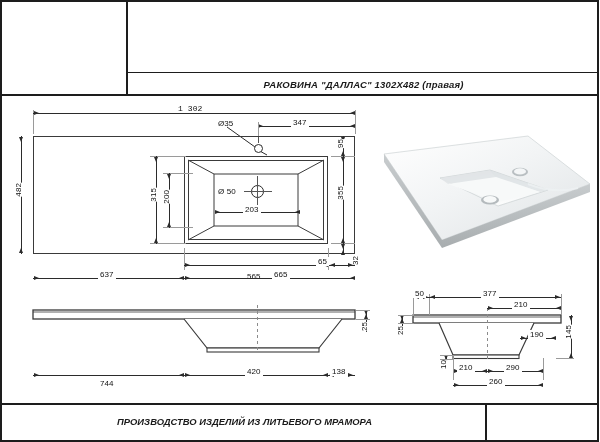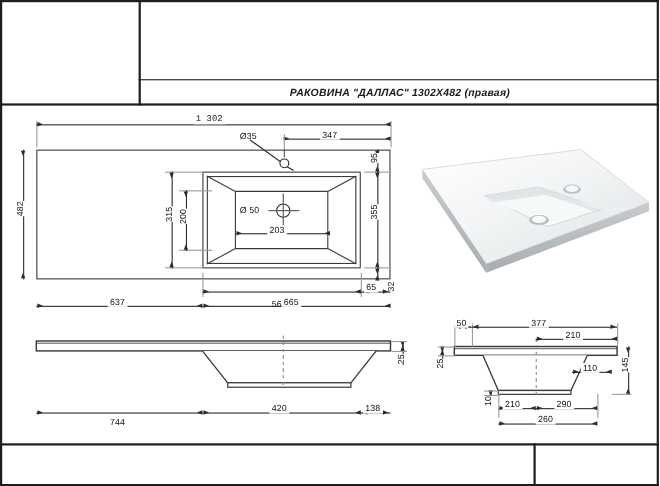--- a/index.html
+++ b/index.html
@@ -176,31 +176,31 @@
     <div class="ext thin" style="left:184px;top:248px;width:1px;height:22px;"></div>
     <div class="ext thin" style="left:328px;top:248px;width:1px;height:22px;"></div>
     <div class="dl dlh" style="left:184px;top:265px;width:144px;"></div>
     <div class="arw r" style="left:185px;top:262.6px;"></div>
     <div class="arw l" style="left:323px;top:262.6px;"></div>
     <div class="dimtxt" style="left:245px;top:272px;">565</div>
 
     <div class="dl dlh" style="left:328px;top:265px;width:27px;"></div>
     <div class="arw l" style="left:330px;top:262.6px;"></div>
     <div class="arw r" style="left:348px;top:262.6px;"></div>
-    <div class="dimtxt" style="left:331px;top:257px;">65</div>
+    <div class="dimtxt" style="left:316px;top:257px;">65</div>
 
     <div class="dl dlh" style="left:33px;top:278px;width:151px;"></div>
     <div class="arw r" style="left:34px;top:275.6px;"></div>
     <div class="arw l" style="left:179px;top:275.6px;"></div>
     <div class="dimtxt" style="left:98px;top:270px;">637</div>
 
     <div class="dl dlh" style="left:184px;top:278px;width:171px;"></div>
     <div class="arw r" style="left:185px;top:275.6px;"></div>
     <div class="arw l" style="left:350px;top:275.6px;"></div>
-    <div class="dimtxt" style="left:256px;top:270px;">665</div>
+    <div class="dimtxt" style="left:272px;top:270px;">665</div>
   </div>
 
   <div class="render">
     <svg viewBox="0 0 218 124" width="218" height="124">
       <defs>
         <linearGradient id="gTop" x1="0" y1="0" x2="1" y2="1">
           <stop offset="0%" stop-color="#ffffff"></stop>
           <stop offset="45%" stop-color="#f2f4f5"></stop>
           <stop offset="100%" stop-color="#dfe3e5"></stop>
         </linearGradient>
@@ -300,21 +300,21 @@
 
     <div class="dl dlv" style="left:571px;top:315px;height:44px;"></div>
     <div class="arw d" style="left:568.6px;top:316px;"></div>
     <div class="arw u" style="left:568.6px;top:353px;"></div>
     <div class="ext thin" style="left:556px;top:358px;width:18px;height:1px;"></div>
     <div class="dimtxt vert" style="left:562px;top:325px;">145</div>
 
     <div class="dl dlh" style="left:520px;top:338px;width:36px;"></div>
     <div class="arw r" style="left:521px;top:335.6px;"></div>
     <div class="arw l" style="left:551px;top:335.6px;"></div>
-    <div class="dimtxt" style="left:528px;top:330px;">110</div>
+    <div class="dimtxt" style="left:528px;top:330px;">190</div>
 
     <div class="dl dlv" style="left:446px;top:355px;height:14px;"></div>
     <div class="arw d" style="left:443.6px;top:355px;"></div>
     <div class="arw u" style="left:443.6px;top:357px;"></div>
     <div class="ext thin" style="left:440px;top:355px;width:14px;height:1px;"></div>
     <div class="ext thin" style="left:440px;top:359px;width:14px;height:1px;"></div>
     <div class="dimtxt vert" style="left:437px;top:360px;">10</div>
 
     <div class="dl dlh" style="left:453px;top:371px;width:34px;"></div>
     <div class="arw r" style="left:454px;top:368.6px;"></div>
@@ -335,15 +335,16 @@
   </div>
 
   <div class="titleblock-bottom">
     <div class="ln h2" style="left:0;top:0;width:599px;"></div>
     <div class="ln v2" style="left:0;top:0;height:39px;"></div>
     <div class="ln v2" style="left:597px;top:0;height:39px;"></div>
     <div class="ln v2" style="left:485px;top:0;height:39px;"></div>
     <div class="ln h2" style="left:0;top:37px;width:599px;"></div>
   </div>
   <div class="tb-foot-text">
+    <div class="l1">ПРОИЗВОДСТВО ИЗДЕЛИЙ ИЗ ЛИТЬЕВОГО МРАМОРА</div>
   </div>
 
 </div>
 
 </body></html>

